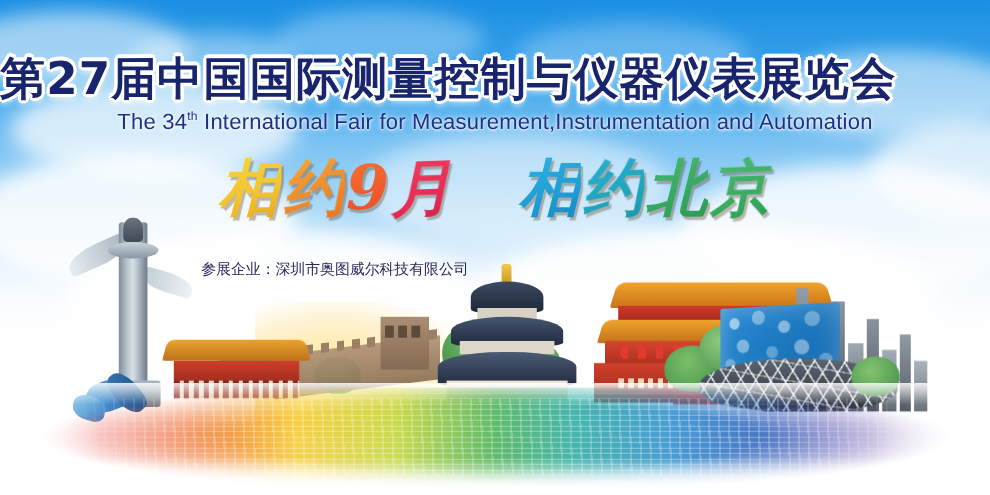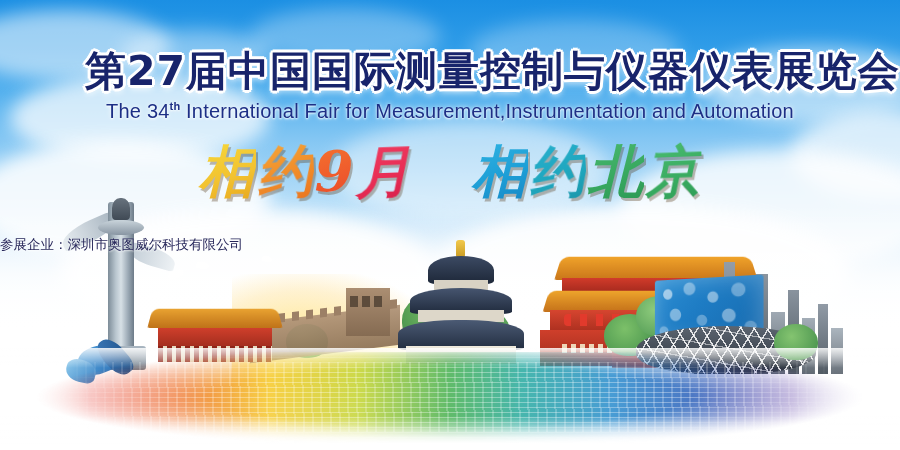--- a/index.html
+++ b/index.html
@@ -30,36 +30,36 @@
   .cl-j{left:330px;top:120px;width:280px;height:100px;opacity:.45;}
   .cl-k{left:60px;top:210px;width:380px;height:130px;opacity:.9;}
   .cl-l{left:430px;top:205px;width:420px;height:140px;opacity:.9;}
   .haze{
     position:absolute;left:0;top:205px;width:900px;height:130px;
     background:linear-gradient(to bottom,rgba(255,255,255,0) 0%,rgba(255,255,255,.75) 55%,#fff 100%);
   }
 
   
   .title-cn{
-    position:absolute;left:0;top:44px;width:900px;text-align:right;
+    position:absolute;left:0;top:44px;width:900px;text-align:left;
     font-size:41px;font-weight:bold;letter-spacing:1px;color:#18246b;
     font-family:"DejaVu Sans","Liberation Sans",sans-serif;
     text-shadow:
       -2px -2px 0 #fff, 2px -2px 0 #fff, -2px 2px 0 #fff, 2px 2px 0 #fff,
       -3px 0 0 #fff, 3px 0 0 #fff, 0 -3px 0 #fff, 0 3px 0 #fff,
       0 4px 6px rgba(255,255,255,.9);
     white-space:nowrap;
   }
   .title-en{
     position:absolute;left:0;top:100px;width:900px;text-align:center;
     font-size:20px;color:#1d2f86;letter-spacing:.2px;white-space:nowrap;
     font-family:"Liberation Sans",sans-serif;
     text-shadow:0 1px 2px rgba(255,255,255,.95),0 0 5px rgba(255,255,255,.9);
   }
-  .title-en sup{font-size:11px;vertical-align:super;font-weight:bold;}
+  .title-en sup{font-size:11px;vertical-align:super;}
 
   
   .callig{
     position:absolute;left:0;top:143px;width:900px;
     display:flex;justify-content:center;align-items:flex-end;gap:58px;
   }
   .phrase{display:flex;align-items:flex-end;}
   .gchar{
     font-family:"DejaVu Serif","Liberation Serif",serif;
     font-size:56px;font-weight:bold;line-height:1;
@@ -74,21 +74,21 @@
   .g4{background-image:linear-gradient(160deg,#ef3f62 0%,#e82d55 60%,#d61f4a 100%);transform:rotate(-2deg);}
   .g5{background-image:linear-gradient(160deg,#2fb3e2 0%,#1d9ed6 60%,#1789c7 100%);}
   .g6{background-image:linear-gradient(160deg,#27b0cf 0%,#1fa6bd 60%,#1b97ab 100%);transform:rotate(-3deg);}
   .g7{background-image:linear-gradient(160deg,#4ab86f 0%,#37a85f 60%,#2d9a55 100%);}
   .g8{background-image:linear-gradient(160deg,#4cbd72 0%,#39ac61 60%,#2e9d56 100%);transform:rotate(-2deg);}
 
   
   .info{position:absolute;top:234px;left:0;width:900px;display:flex;}
   .info-col{font-size:13.5px;color:#27275a;line-height:1.65;white-space:nowrap;
             text-shadow:0 1px 2px rgba(255,255,255,.95);}
-  .col-left{}
+  .col-left{margin-left:183px;}
   .col-right{margin-left:93px;}
 
   
   .scene{position:absolute;left:0;top:196px;width:900px;height:200px;}
 
   .sunburst{
     position:absolute;left:232px;top:78px;width:200px;height:130px;
     background:radial-gradient(ellipse at 35% 60%,
       rgba(255,246,200,.95) 0%, rgba(255,228,140,.70) 30%,
       rgba(255,214,110,.32) 55%, rgba(255,255,255,0) 78%);

